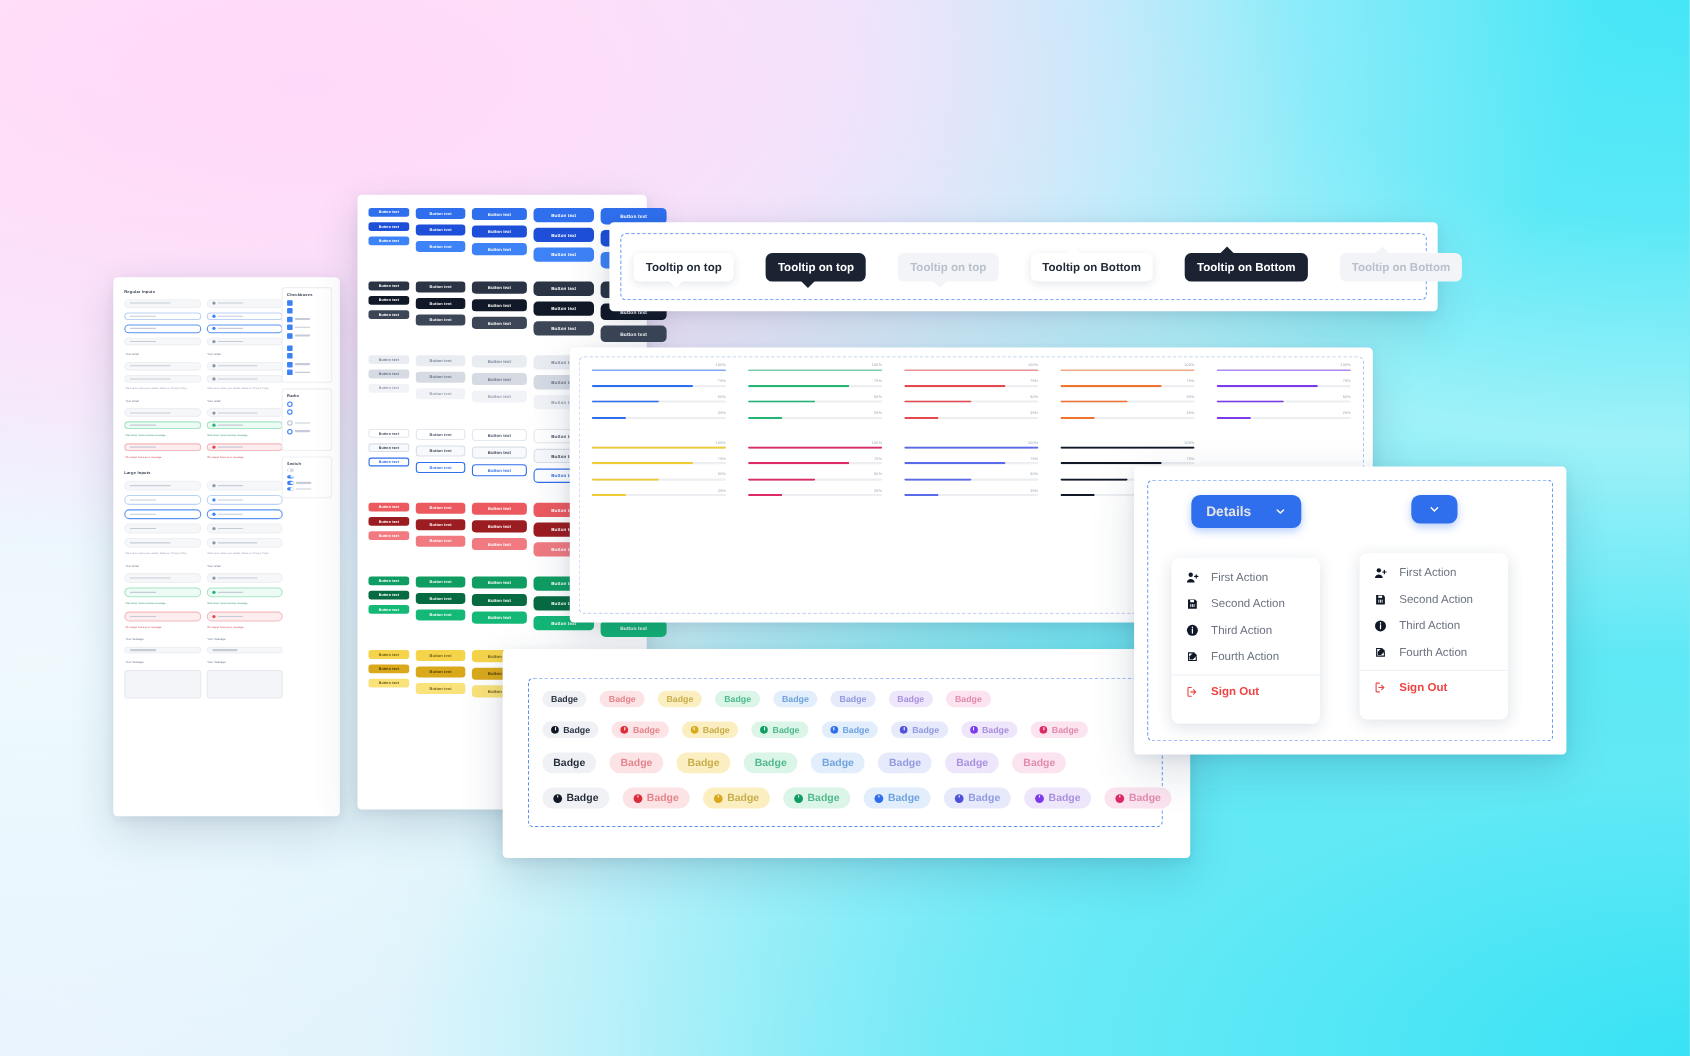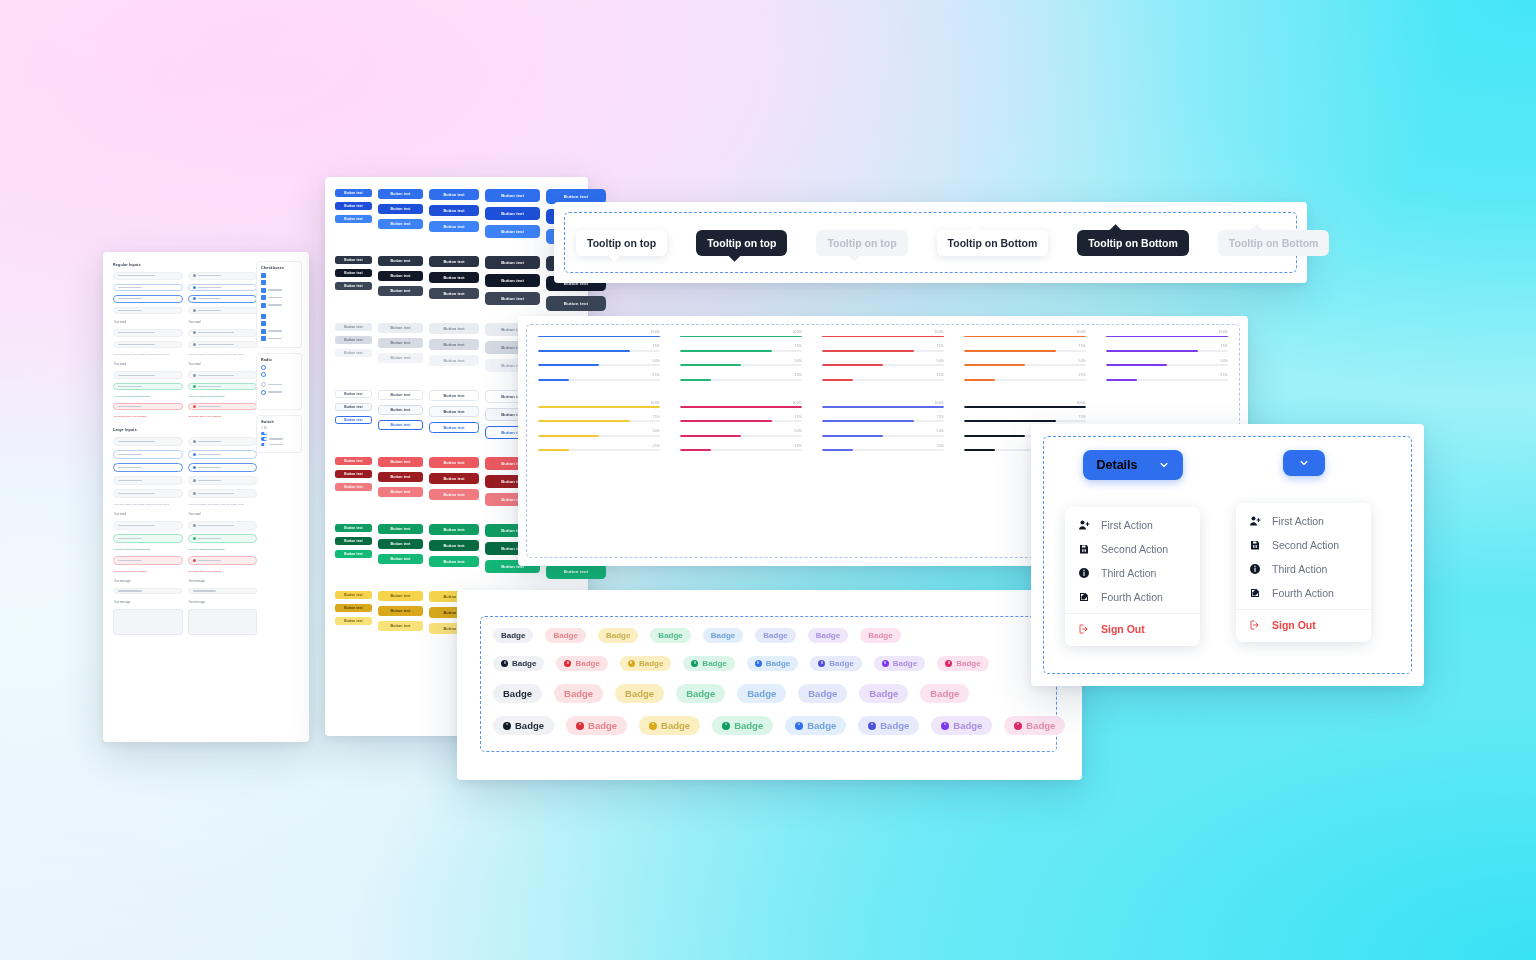--- a/index.html
+++ b/index.html
@@ -134,26 +134,26 @@
   .blg .bdot{width:8px;height:8px;}
   .bdot::after{content:"";position:absolute;left:50%;top:1.3px;width:1px;height:2.6px;
                background:#fff;transform:translateX(-50%);border-radius:1px;}
 
   
   #dropdown-card{left:1031px;top:424px;width:393px;height:262px;}
   #dropdown-dash{left:12px;top:12px;right:12px;bottom:12px;}
   .dd-wrap{position:absolute;left:34px;top:26px;right:20px;display:flex;gap:36px;}
   .dd-col{width:135px;}
   .dd-btnrow{display:flex;justify-content:center;margin-bottom:10px;}
-  .dd-btn{background:#2F6FED;color:#000000;border-radius:8px;display:flex;align-items:center;
+  .dd-btn{background:#2F6FED;color:#e5e5e5;border-radius:8px;display:flex;align-items:center;
           gap:21px;padding:8px 14px;font-size:12.5px;font-weight:700;box-shadow:0 3px 8px rgba(47,111,237,.35);}
   .dd-btn.icon-only{padding:8px 16px;}
   .chev{width:10px;height:10px;}
   .dd-menu{background:#fff;border-radius:7px;box-shadow:0 3px 14px rgba(28,55,90,.14);
-           padding:6px 0 2px;margin-top:27px;}
+           padding:6px 0 14px;margin-top:27px;}
   .dd-item{display:flex;align-items:center;gap:11px;padding:6px 13px;font-size:10.5px;color:#6B7280;}
   .dd-item.signout{color:#EF4444;font-weight:600;border-top:1px solid #EFF1F5;margin-top:4px;padding-top:9px;padding-bottom:9px;}
   .dd-ic{width:12px;height:12px;flex:0 0 auto;}
 </style>
 </head>
 <body>
 
 <div class="bg">
   <div class="g1"></div>
     <div class="g2"></div>

